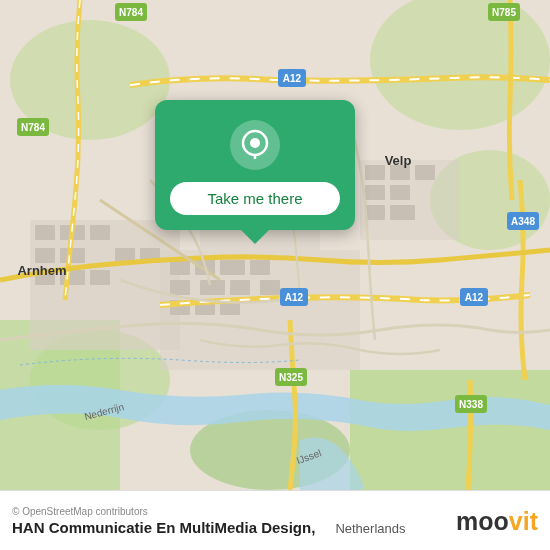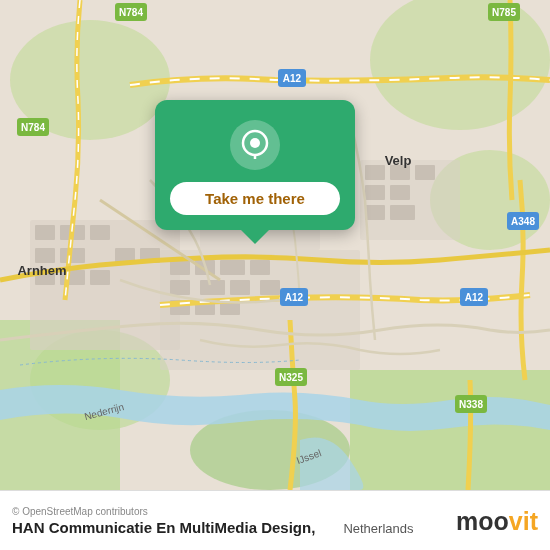--- a/index.html
+++ b/index.html
@@ -63,26 +63,26 @@
       background: rgba(255,255,255,0.25);
       border-radius: 50%;
       display: flex;
       align-items: center;
       justify-content: center;
       margin-bottom: 12px;
     }
 
     .take-me-there-btn {
       background: white;
-      color: #a16207;
+      color: #15803d;
       border: none;
       border-radius: 25px;
       padding: 8px 22px;
       font-size: 15px;
-      font-weight: 700;
+      font-weight: 400;
       cursor: pointer;
       width: 100%;
       text-align: center;
     }
 
     
     .bottom-bar {
       width: 550px;
       height: 60px;
       background: white;
@@ -102,21 +102,20 @@
 
     .place-name {
       font-size: 15px;
       font-weight: bold;
       color: #222;
     }
 
     .country-name {
       font-size: 13px;
       color: #555;
-      margin-left: 24px;
     }
 
     .moovit-logo {
       position: absolute;
       right: 12px;
       top: 50%;
       transform: translateY(-50%);
       font-size: 25px;
       font-weight: bold;
       color: #333;
@@ -257,20 +256,20 @@
       </svg>
     </div>
     <button class="take-me-there-btn">Take me there</button>
   </div>
 
   <div style="position:absolute; top:228px; left:252px; width:0; height:0; z-index:5;"></div>
 </div>
 
 <div class="bottom-bar">
   <div class="attribution">© OpenStreetMap contributors</div>
-  <div style="display:flex; align-items:baseline; gap:4px;">
+  <div style="display:flex; align-items:baseline; gap:20px;">
     <span class="place-name">HAN Communicatie En MultiMedia Design,</span>
     <span class="country-name">Netherlands</span>
   </div>
   <div class="moovit-logo">
     <span class="moo">moo</span><span class="vit">vit</span>
   </div>
 </div>
 
 </body></html>

